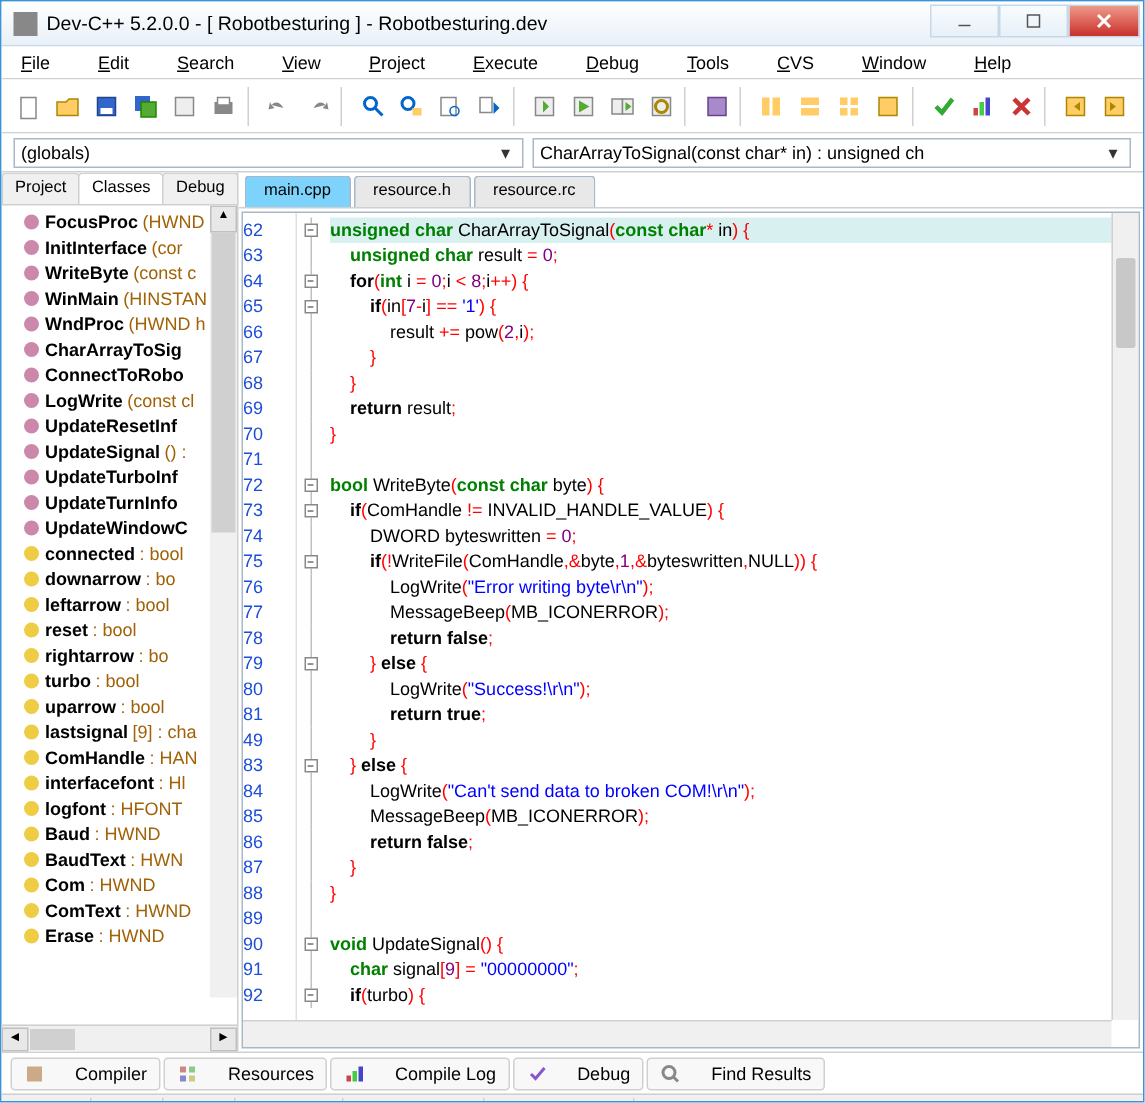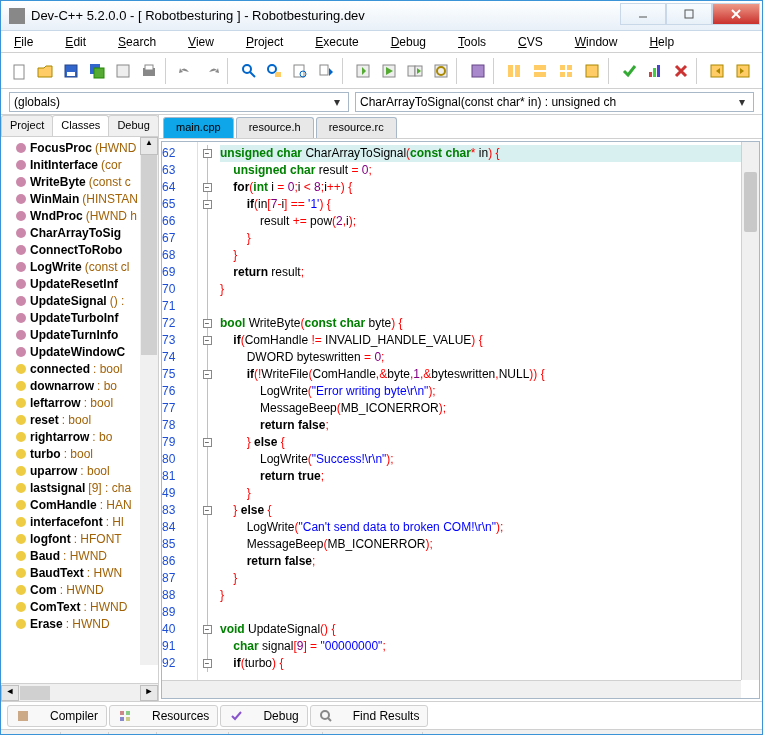--- a/index.html
+++ b/index.html
@@ -31,21 +31,21 @@
 .clitem{display:flex;align-items:center;height:17px;white-space:nowrap;font-size:11px}
 .clitem .cicon{width:12px;height:12px;margin-right:3px;display:inline-flex;align-items:center;justify-content:center;font-size:9px}
 .clitem .fn{color:#000;font-weight:bold}
 .clitem .fn.bold{font-weight:bold}
 .clitem .sig{color:#a16207;margin-left:3px}
 .lscroll{height:18px;border-top:1px solid #d0d0d0;background:#f0f0f0;display:flex;align-items:center}
 .lscroll .sbtn{width:18px;height:16px;background:#e8e8e8;border:1px solid #c0c0c0;text-align:center;font-size:9px}
 .editorpanel{flex:1;display:flex;flex-direction:column;overflow:hidden}
 .etabs{display:flex;height:24px;border-bottom:1px solid #d0d0d0;padding-top:2px;padding-left:4px}
 .etab{padding:3px 12px;border:1px solid #a8b8c8;border-bottom:none;background:#e8e8e8;font-size:11px;border-radius:3px 3px 0 0;margin-right:2px}
-.etab.active{background:#0ea5e9}
+.etab.active{background:#7dd3fc}
 .editor{flex:1;display:flex;background:#fff;border:1px solid #a8b8c8;margin:2px;font-family:Consolas,"Courier New",monospace;font-size:13px;overflow:hidden;position:relative}
 .gutter{width:36px;background:#fff;text-align:left;padding:3px 2px 0 0;color:#1d4ed8;border-right:1px solid #e0e0e0}
 .gutter div{height:17px;line-height:17px}
 .fold{width:18px;background:#fff;padding-top:3px}
 .fold div{height:17px;display:flex;align-items:center;justify-content:center;position:relative}
 .fold .fb{width:9px;height:9px;border:1px solid #888;background:#fff;font-size:8px;line-height:7px;text-align:center;color:#000}
 .fold .fl{position:absolute;left:50%;top:0;bottom:0;border-left:1px solid #c0c0c0}
 .code{flex:1;padding:3px 0 0 4px;white-space:pre;overflow:hidden}
 .code .line{height:17px;line-height:17px}
 .code .line.hl{background:#d8f0f0}
@@ -591,21 +591,21 @@
           <div>80</div>
           <div>81</div>
           <div>49</div>
           <div>83</div>
           <div>84</div>
           <div>85</div>
           <div>86</div>
           <div>87</div>
           <div>88</div>
           <div>89</div>
-          <div>40</div>
+          <div>90</div>
           <div>91</div>
           <div>92</div>
         </div>
       <div class="fold" id="fold">
           <div>
             <div class="fl"></div>
             <div class="fb">−</div>
           </div>
           <div>
             <div class="fl"></div>
@@ -724,20 +724,28 @@
       <span>Compiler</span>
     </div>
     <div class="btab">
       <svg class="bicon" width="14" height="14">
         <rect x="2" y="2" width="4" height="4" fill="#c88"></rect>
         <rect x="8" y="2" width="4" height="4" fill="#8c8"></rect>
         <rect x="2" y="8" width="4" height="4" fill="#88c"></rect>
         <rect x="8" y="8" width="4" height="4" fill="#cc8"></rect>
       </svg>
       <span>Resources</span>
+    </div>
+    <div class="btab">
+      <svg class="bicon" width="14" height="14">
+        <rect x="2" y="8" width="3" height="4" fill="#c44"></rect>
+        <rect x="6" y="5" width="3" height="7" fill="#4c4"></rect>
+        <rect x="10" y="2" width="3" height="10" fill="#44c"></rect>
+      </svg>
+      <span>Compile Log</span>
     </div>
     <div class="btab">
       <svg class="bicon" width="14" height="14">
         <path d="M3 7 L6 10 L12 3" fill="none" stroke="#85c" stroke-width="2"></path>
       </svg>
       <span>Debug</span>
     </div>
     <div class="btab">
       <svg class="bicon" width="14" height="14">
         <circle cx="6" cy="6" r="4" fill="none" stroke="#888" stroke-width="2"></circle>

